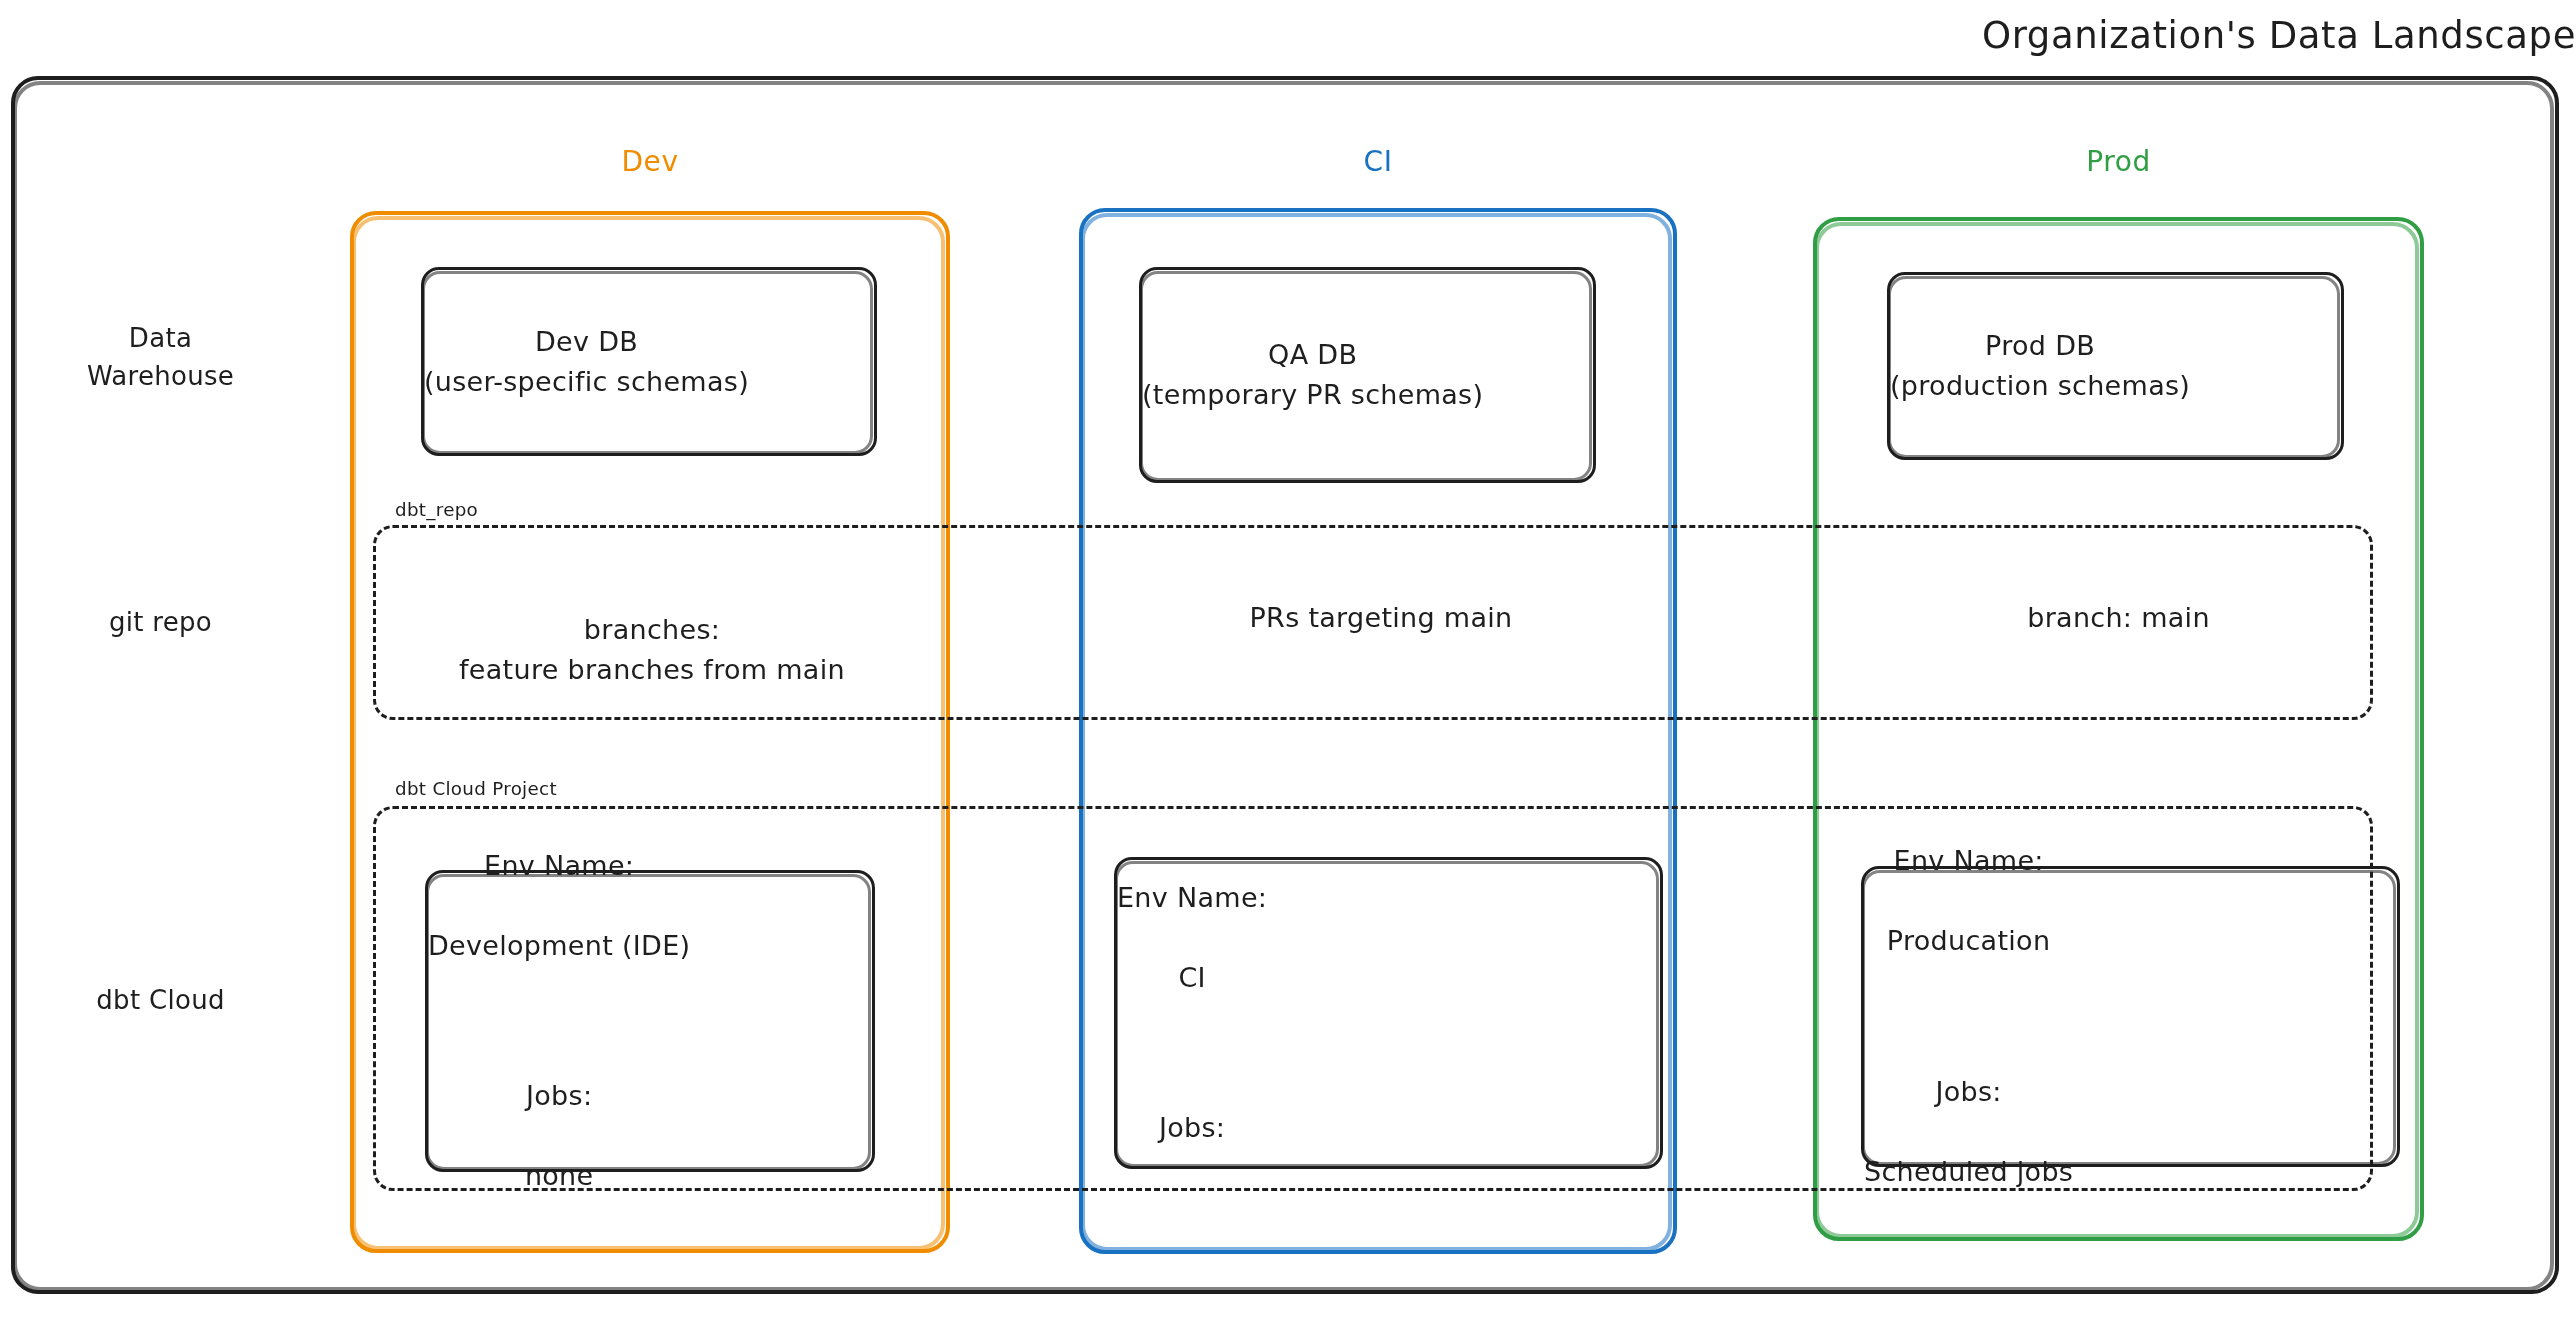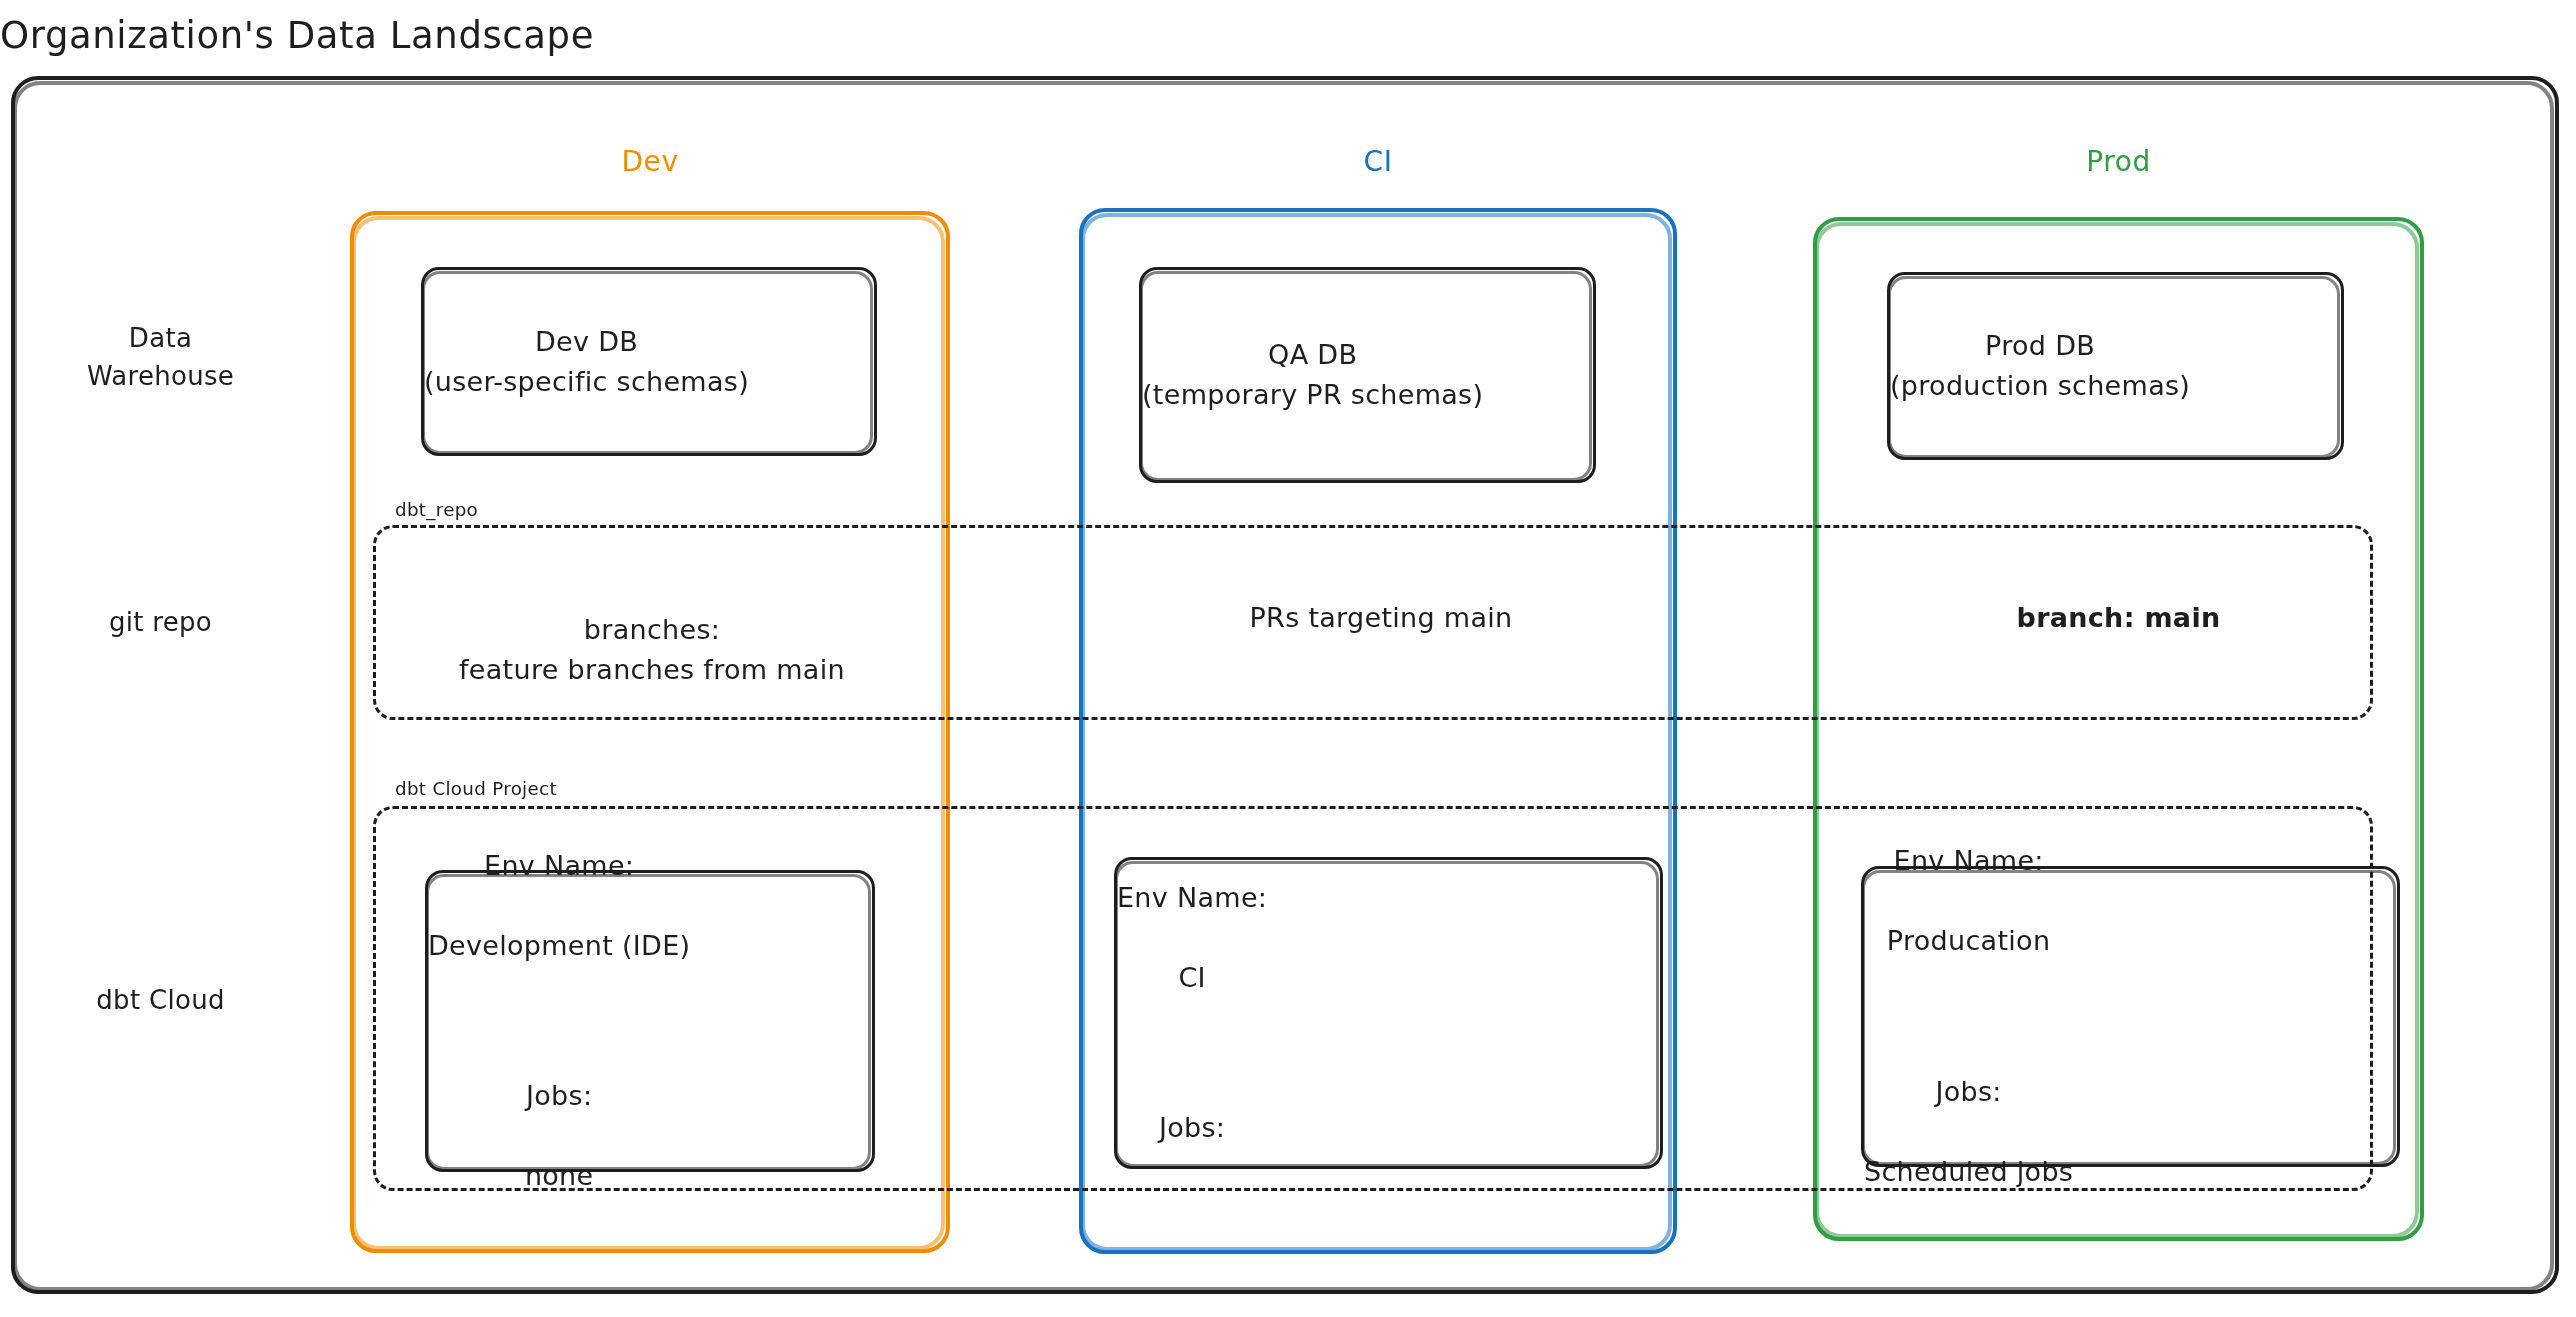--- a/index.html
+++ b/index.html
@@ -42,21 +42,21 @@
     white-space: pre-line;
     text-align: center;
     line-height: 1.42;
   }
 
   
   #diagram-title {
     position: absolute;
     left: 0; top: 9.5px;
     width: 2576px;
-    text-align: left;
+    text-align: right;
     font-size: 37px;
     color: #1e1e1e;
     letter-spacing: 0.6px;
   }
 
   
   #outer-frame {
     left: 10.7px; top: 76px;
     width: 2548px; height: 1218px;
     border-width: 4.1px;
@@ -162,21 +162,21 @@
   .git-text {
     position: absolute;
     text-align: center;
     font-size: 27px;
     line-height: 1.48;
     color: #1e1e1e;
     white-space: pre-line;
   }
   #git-text-dev  { left: 374px;  top: 583px;  width: 556px; margin-top: 27px; }
   #git-text-ci   { left: 1085px; top: 598px; width: 592px; }
-  #git-text-prod { left: 1819px; top: 598px; width: 599px; font-weight: bold; }
+  #git-text-prod { left: 1819px; top: 598px; width: 599px; }
 </style>
 </head>
 <body>
 
 <div class="hand" id="diagram-title">Organization's Data Landscape</div>
 
 <div class="sketch-rect" id="outer-frame"></div>
 
 <div class="sketch-rect env-column" id="env-col-dev"></div>
 <div class="sketch-rect env-column" id="env-col-ci"></div>

